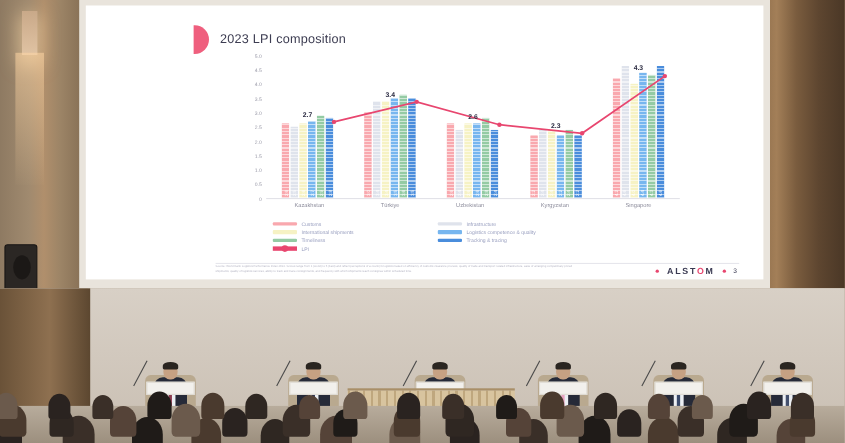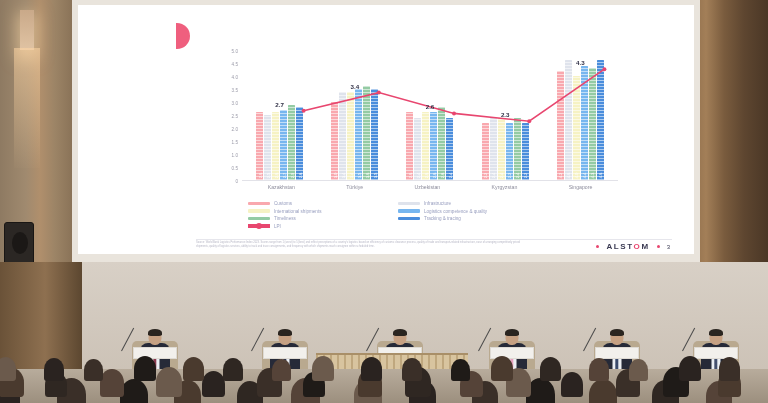--- a/index.html
+++ b/index.html
@@ -241,20 +241,21 @@
   <div class="wall-sconce"></div>
   <div class="wall-sconce-glow"></div>
   <div class="speaker-box"></div>
   <div class="speaker-stand"></div>
 
   <div class="screen-frame">
     <div class="slide">
 
       <div class="slide-head">
         <div class="half-disc"></div>
+        <div class="slide-title">2023 LPI composition</div>
       </div>
 
       <div class="chart-wrap">
         <div class="y-axis" id="y-axis">
             <div class="y-tick" style="top: 0px;">5.0</div>
             <div class="y-tick" style="top: 13px;">4.5</div>
             <div class="y-tick" style="top: 26px;">4.0</div>
             <div class="y-tick" style="top: 39px;">3.5</div>
             <div class="y-tick" style="top: 52px;">3.0</div>
             <div class="y-tick" style="top: 65px;">2.5</div>

